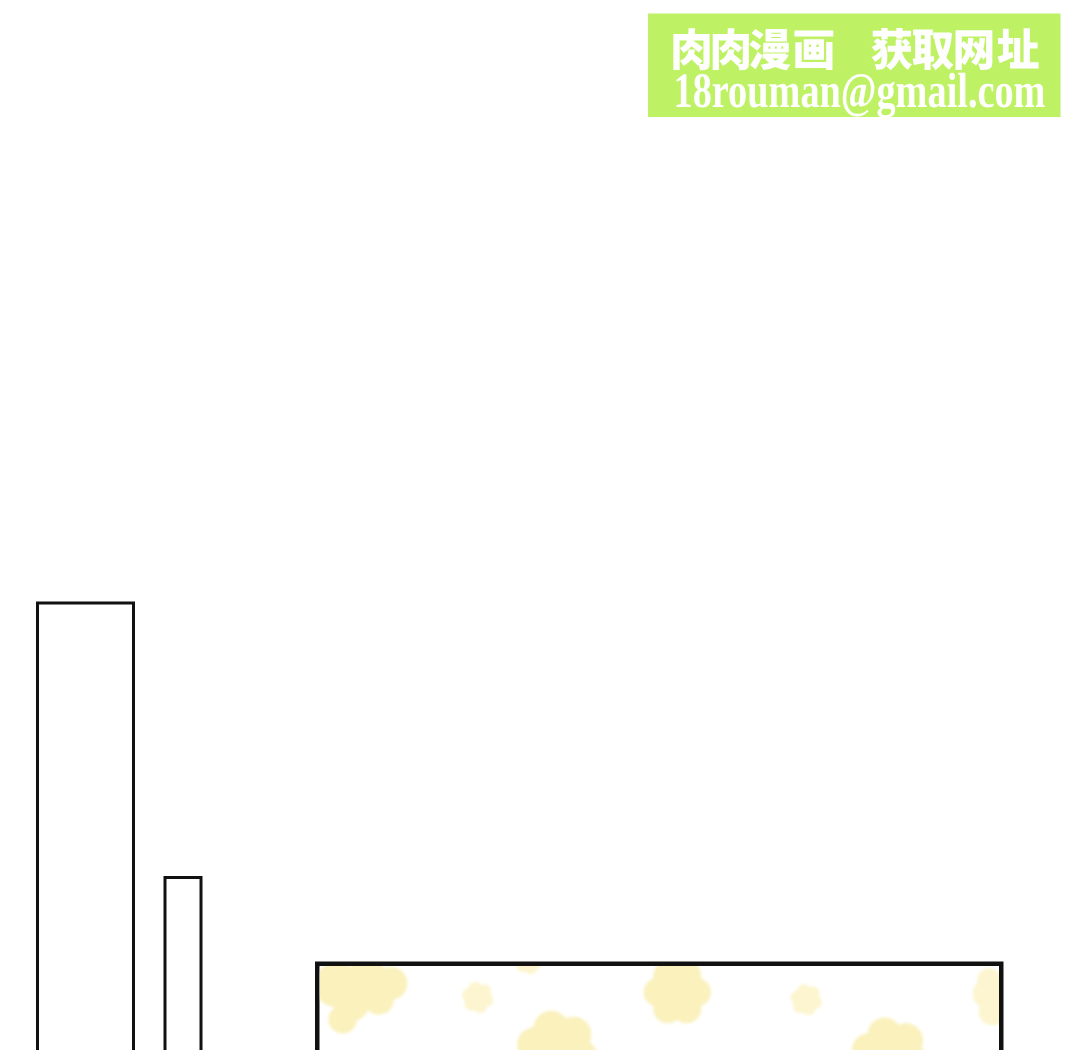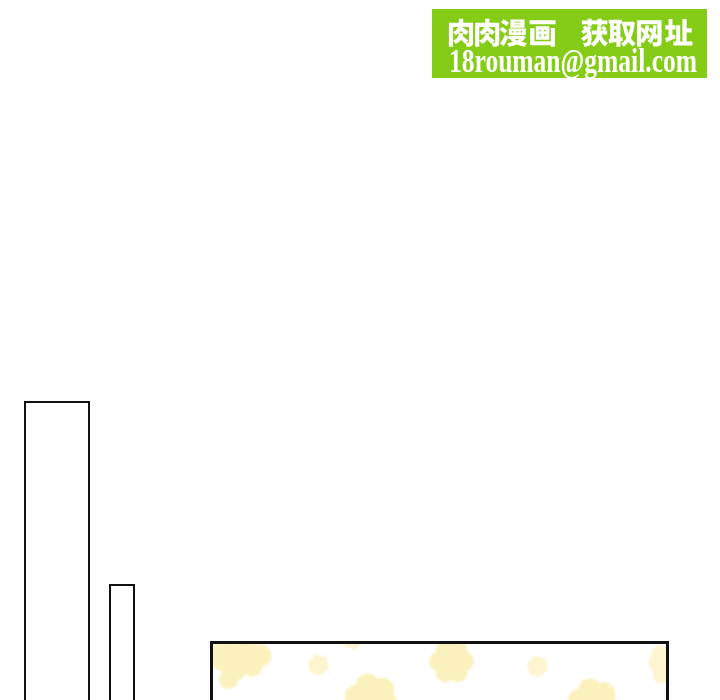--- a/index.html
+++ b/index.html
@@ -1,17 +1,17 @@
 <!DOCTYPE html>
 <html><head><meta charset="utf-8"><style>
 html,body{margin:0;padding:0;width:720px;height:700px;background:#fff;overflow:hidden}
 .abs{position:absolute;box-sizing:border-box}
 </style></head>
 <body>
-<div class="abs" style="left:432px;top:9px;width:275px;height:69px;background:#84cc16">
+<div class="abs" style="left:432px;top:9px;width:275px;height:69px;background:#bef264">
 <svg width="275" height="69" viewBox="0 0 275 69" style="position:absolute;left:0;top:0">
 <g fill="#fff">
 <path transform="translate(14.76,34.9) scale(0.0285,-0.0295)" d="M76 717V-95H222V575H396C369 504 318 446 222 403C254 378 293 328 309 293C394 332 452 382 492 441C560 395 633 339 670 299L770 410C721 456 622 519 548 563L552 575H779V63C779 48 774 44 759 43L689 44L758 109C714 154 624 222 561 269C572 301 579 334 585 368H435C417 278 390 177 225 113C257 87 294 37 310 2C398 42 457 90 498 144C554 97 615 43 647 5L665 22C680 -16 693 -65 696 -98C773 -98 828 -95 870 -71C911 -48 923 -8 923 60V717H576C580 760 582 805 584 852H430C429 804 427 759 424 717Z"></path>
 <path transform="translate(40.96,34.9) scale(0.0285,-0.0295)" d="M76 717V-95H222V575H396C369 504 318 446 222 403C254 378 293 328 309 293C394 332 452 382 492 441C560 395 633 339 670 299L770 410C721 456 622 519 548 563L552 575H779V63C779 48 774 44 759 43L689 44L758 109C714 154 624 222 561 269C572 301 579 334 585 368H435C417 278 390 177 225 113C257 87 294 37 310 2C398 42 457 90 498 144C554 97 615 43 647 5L665 22C680 -16 693 -65 696 -98C773 -98 828 -95 870 -71C911 -48 923 -8 923 60V717H576C580 760 582 805 584 852H430C429 804 427 759 424 717Z"></path>
 <path transform="translate(67.05,34.9) scale(0.0285,-0.0295)" d="M766 437H811V388H766ZM615 437H659V388H615ZM464 437H508V388H464ZM342 522V303H940V522ZM533 653H753V630H533ZM533 750H753V728H533ZM397 830V550H896V830ZM70 735C134 697 220 639 258 599L350 710C307 749 219 802 156 835ZM18 477C79 438 162 380 199 340L291 451C249 489 164 542 104 576ZM40 16 165 -79C221 19 277 125 326 228L217 322C160 208 90 89 40 16ZM710 165C687 147 661 131 632 116C603 131 577 147 554 165ZM329 277V165H381C411 126 445 92 483 62C421 45 353 34 282 26C305 -4 334 -61 346 -96C447 -80 542 -57 626 -24C704 -59 794 -83 896 -97C915 -60 952 -2 982 27C910 34 844 45 784 61C847 107 899 164 936 236L844 282L820 277Z"></path>
 <path transform="translate(96.32,34.9) scale(0.0285,-0.0295)" d="M46 798V663H956V798ZM263 600V140H738V600ZM381 316H435V257H381ZM559 316H614V257H559ZM381 483H435V425H381ZM559 483H614V425H559ZM66 533V-49H788V-93H935V537H788V87H216V533Z"></path>
 <path transform="translate(148.35,34.9) scale(0.0285,-0.0295)" d="M805 452H725V548C754 520 785 483 805 452ZM590 597V452H399V318H579C559 212 504 95 360 -3C395 -27 442 -67 467 -97C572 -26 635 59 672 147C718 43 783 -38 879 -90C898 -53 939 2 970 28C848 80 776 187 736 318H944V452H853L924 501C905 537 860 584 821 616L725 551V597ZM70 549C101 531 127 513 149 493C109 466 66 443 23 426C50 402 89 358 108 329C147 347 187 369 225 394C231 382 236 370 240 358C193 294 101 226 23 194C52 168 87 122 106 90C156 120 213 165 261 212C260 129 252 75 234 52C226 42 219 37 203 36C183 33 147 33 96 36C120 0 133 -47 134 -88C186 -90 226 -89 267 -79C292 -74 314 -62 330 -44C379 7 394 102 394 210C394 301 384 391 331 473C359 496 384 521 406 546L302 603H399V662H604V616H749V662H948V791H749V855H604V791H399V855H255V791H52V662H255V603H283C272 591 259 579 246 567C223 586 195 605 164 623Z"></path>
 <path transform="translate(175.51,34.9) scale(0.0285,-0.0295)" d="M805 619C791 523 768 433 738 354C706 435 683 525 666 619ZM513 755V619H538C566 460 604 317 661 197C610 117 548 54 475 12C506 -13 545 -62 566 -97C632 -53 689 0 738 63C780 4 830 -47 889 -89C911 -53 955 -1 986 24C920 66 865 123 820 192C891 333 935 512 955 736L865 759L841 755ZM31 159 59 21 311 63V-93H453V88L534 102L527 223L453 213V690H504V819H44V690H92V166ZM231 690H311V608H231ZM231 486H311V397H231ZM231 275H311V193L231 183Z"></path>
 <path transform="translate(203.04,34.9) scale(0.0285,-0.0295)" d="M311 335C288 259 257 192 216 139V443C247 409 280 372 311 335ZM633 635C629 586 623 538 615 492C593 516 570 539 547 560L475 489C482 532 488 577 493 623L365 636C360 582 354 531 346 481L264 566L216 512V665H785V270C767 300 744 334 719 368C738 446 752 531 762 622ZM70 802V-93H216V71C243 53 274 32 288 19C336 73 374 141 404 220C422 197 437 176 449 158L534 262C512 291 483 327 450 365C458 399 465 434 471 470C509 431 547 388 581 343C550 237 503 149 436 86C467 69 525 29 548 9C599 64 639 133 671 214C688 187 702 160 712 137L785 210V77C785 58 777 51 756 50C734 50 656 49 595 54C616 16 642 -52 649 -93C747 -93 816 -90 865 -66C914 -43 931 -3 931 75V802Z"></path>
 <path transform="translate(232.51,34.9) scale(0.0285,-0.0295)" d="M407 632V81H311V-58H978V81H775V390H955V529H775V848H628V81H549V632ZM18 204 71 60C166 98 284 146 391 193L365 319L279 289V491H385V628H279V840H144V628H29V491H144V243C96 227 53 214 18 204Z"></path>

